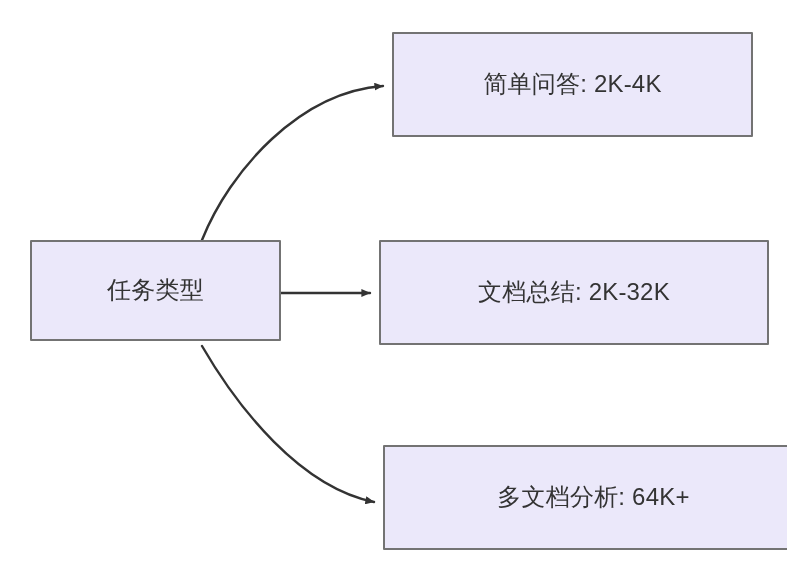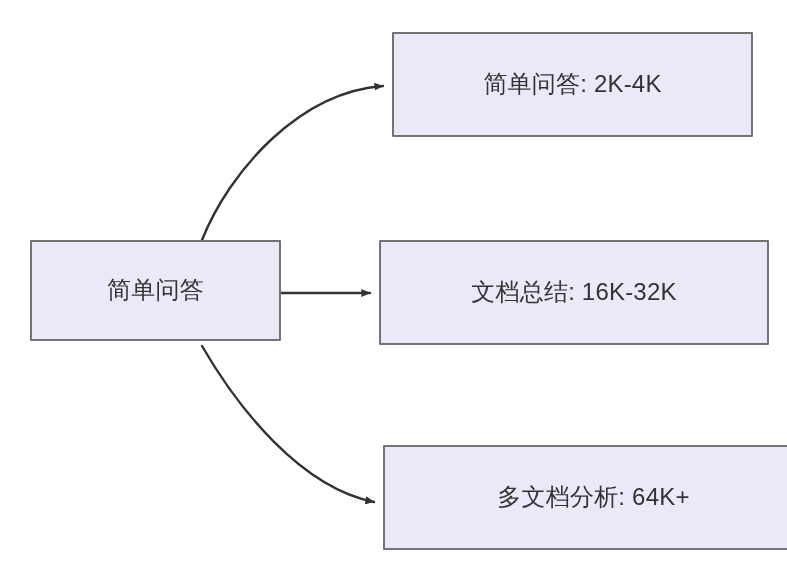--- a/index.html
+++ b/index.html
@@ -65,28 +65,28 @@
     </defs>
 
     <path d="M 202,240 C 230,170 300,92 383,86" fill="none" stroke="#333333" stroke-width="2.4" stroke-linecap="round" marker-end="url(#arrowhead)"></path>
 
     <path d="M 281,293 L 370,293" fill="none" stroke="#333333" stroke-width="2.4" stroke-linecap="round" marker-end="url(#arrowhead)"></path>
 
     <path d="M 202,346 C 238,408 300,487 374,502" fill="none" stroke="#333333" stroke-width="2.4" stroke-linecap="round" marker-end="url(#arrowhead)"></path>
   </svg>
 
   <div class="node" id="node-root">
-    <span class="node-label">简单问答</span>
+    <span class="node-label">任务类型</span>
   </div>
 
   <div class="node" id="node-simple-qa">
     <span class="node-label">简单问答: 2K-4K</span>
   </div>
 
   <div class="node" id="node-doc-sum">
-    <span class="node-label">文档总结: 16K-32K</span>
+    <span class="node-label">文档总结: 2K-32K</span>
   </div>
 
   <div class="node" id="node-multi-doc">
     <span class="node-label">多文档分析: 64K+</span>
   </div>
 
 </div>
 
 </body></html>

